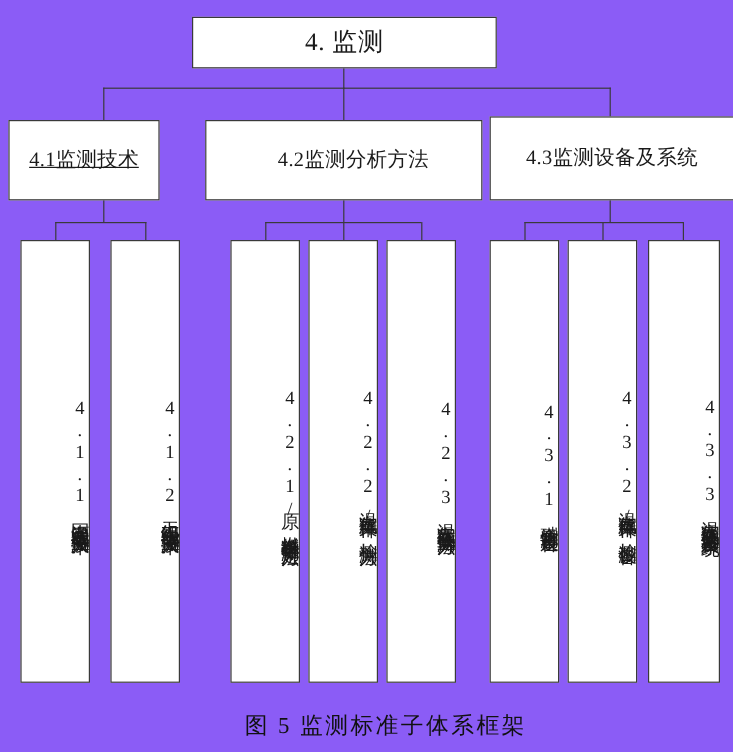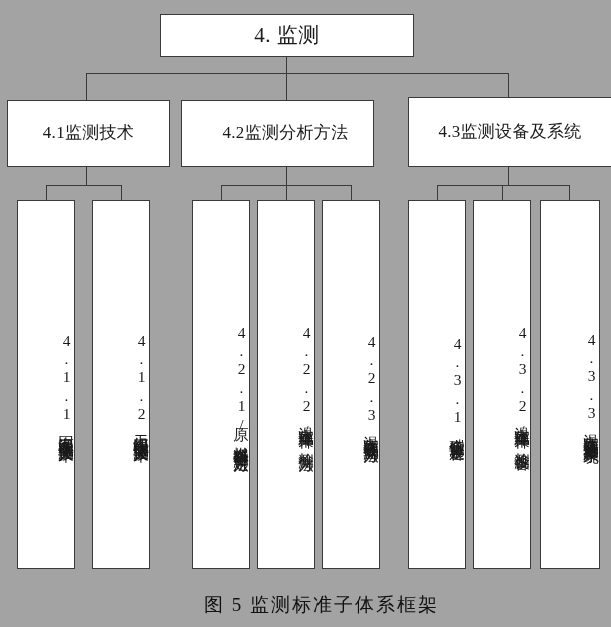--- a/index.html
+++ b/index.html
@@ -9,21 +9,21 @@
     background: #ffffff;
   }
   body {
     font-family: "Liberation Serif", "DejaVu Serif", serif;
     color: #000000;
   }
   #canvas {
     position: relative;
     width: 611px;
     height: 627px;
-    background: #a3a3a3;
+    background: #8b5cf6;
     overflow: hidden;
   }
 
   
   .node {
     position: absolute;
     box-sizing: border-box;
     border: 1.3px solid #3a3a3a;
     background: #ffffff;
     display: flex;
@@ -92,25 +92,25 @@
   </div>
 
   <div class="vline" style="left:286px; top:57px; height:17px;"></div>
 
   <div class="hline" style="left:86px; top:73px; width:423px;"></div>
 
   <div class="vline" style="left:86px; top:73px; height:27px;"></div>
   <div class="vline" style="left:286px; top:73px; height:27px;"></div>
   <div class="vline" style="left:508px; top:73px; height:27px;"></div>
 
-  <div class="node level2" style="left:7px; top:100px; width:163px; height:67px;">
+  <div class="node level2" style="left:7px; top:100px; width:126px; height:67px;text-decoration:underline;">
     <span>4.1监测技术</span>
   </div>
 
-  <div class="node level2" style="left:181px; top:100px; width:193px; height:67px;padding-left:20px;">
+  <div class="node level2" style="left:171px; top:100px; width:231px; height:67px;padding-left:20px;">
     <span>4.2监测分析方法</span>
   </div>
 
   <div class="node level2" style="left:408px; top:97px; width:204px; height:70px;">
     <span>4.3监测设备及系统</span>
   </div>
 
   <div class="vline" style="left:86px; top:167px; height:18px;"></div>
   <div class="hline" style="left:46px; top:185px; width:76px;"></div>
   <div class="vline" style="left:46px; top:185px; height:15px;"></div>

